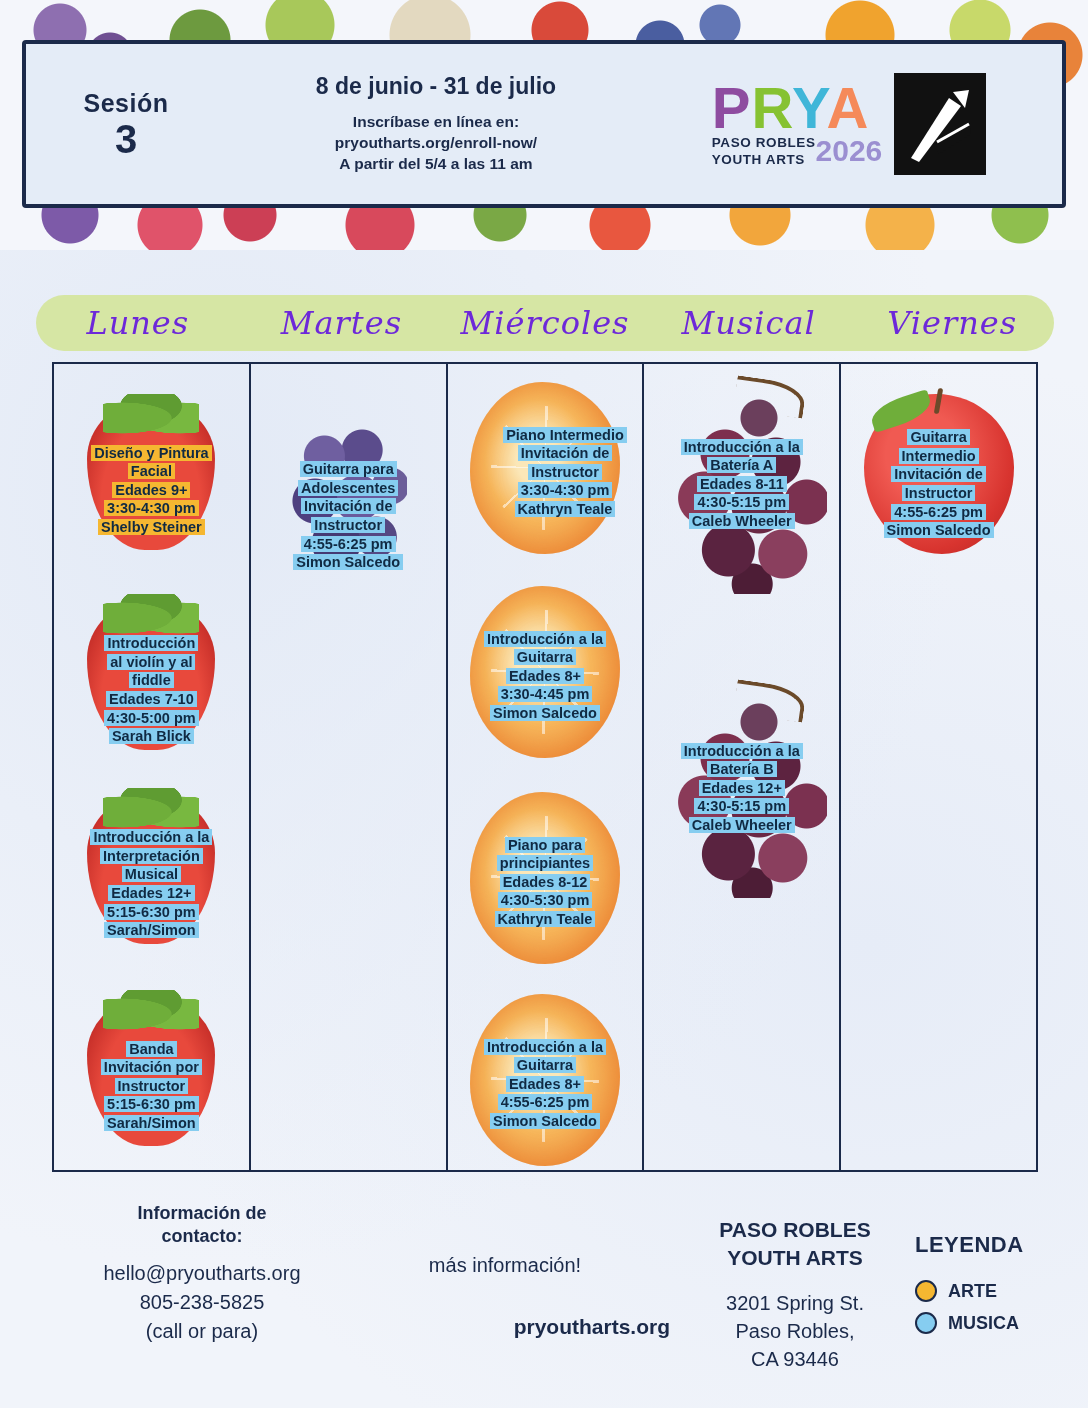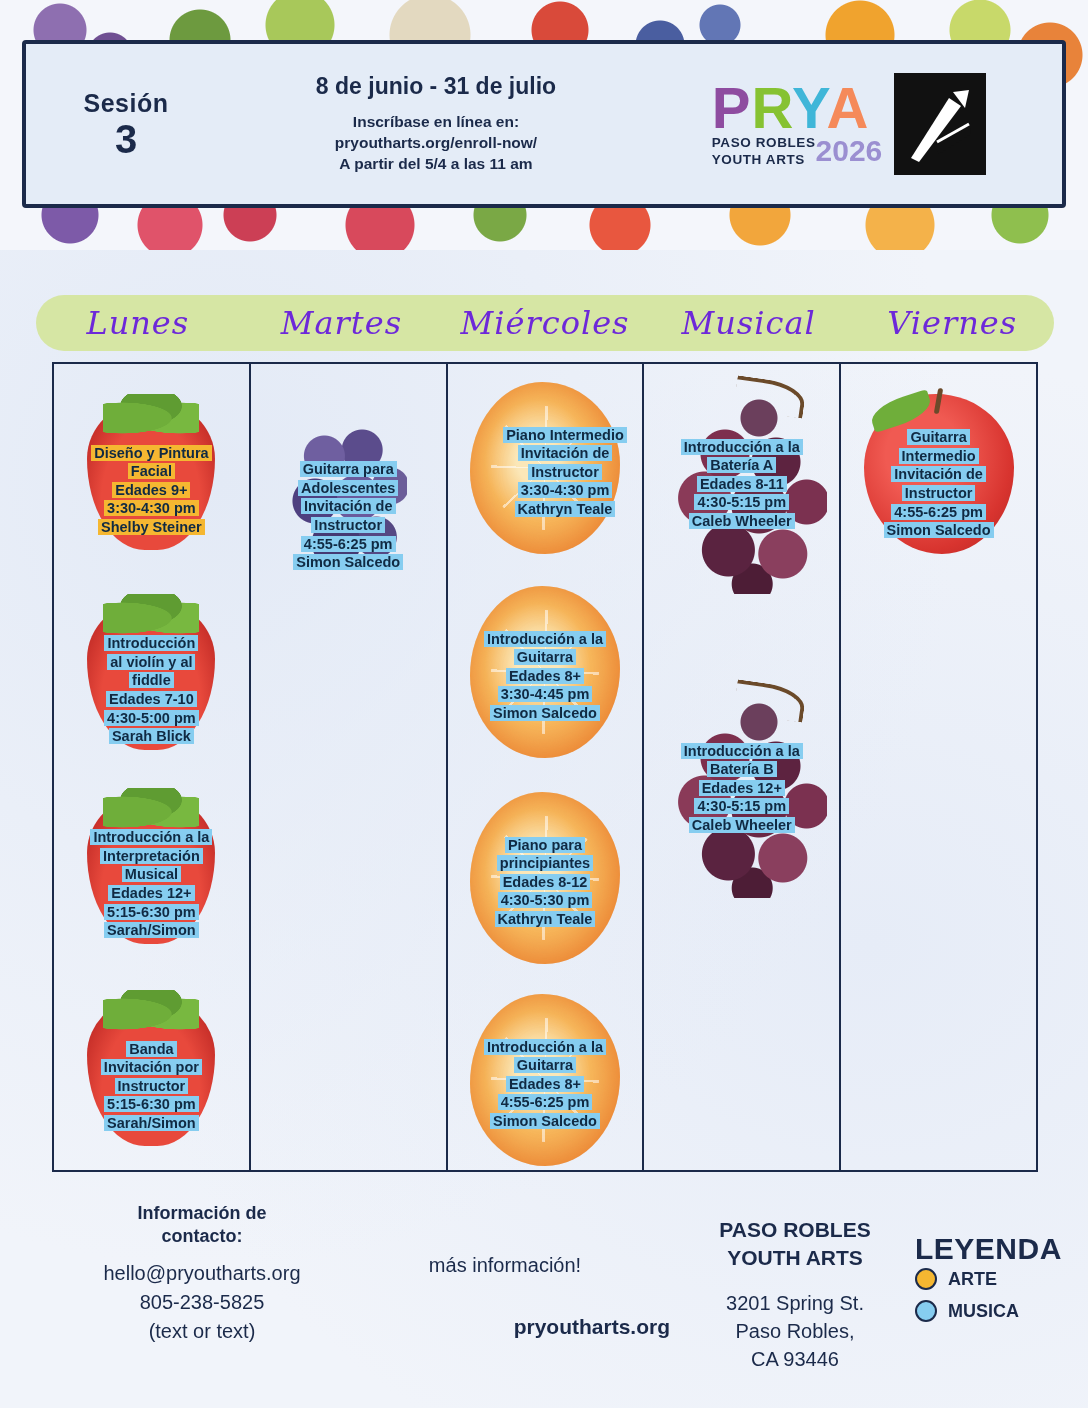--- a/index.html
+++ b/index.html
@@ -153,21 +153,21 @@
   .footer { position:absolute; left:0; top:1190px; width:1088px; height:218px; color:#1b2a4a; }
   .f-contact { position:absolute; left:52px; top:12px; width:300px; text-align:center; }
   .f-contact .t { font-size:18px; font-weight:bold; line-height:1.3; }
   .f-contact .v { font-size:20px; line-height:1.45; margin-top:10px; }
   .f-web { position:absolute; left:340px; top:62px; width:330px; text-align:center; font-size:20px; line-height:1.35;}
   .f-web .site { font-weight:bold; font-size:21px; margin-top:34px;text-align:right; }
   .f-addr { position:absolute; left:680px; top:26px; width:230px; text-align:center;}
   .f-addr .n { font-size:21px; font-weight:bold; line-height:1.35; }
   .f-addr .a { font-size:20px; line-height:1.4; margin-top:16px;}
   .legend { position:absolute; left:915px; top:42px; width:160px; }
-  .legend .lt { font-size:30px; font-weight:bold; letter-spacing:0.5px; margin-bottom:2px; }
+  .legend .lt { font-size:22px; font-weight:bold; letter-spacing:0.5px; margin-bottom:22px; }
   .legend-row { display:flex; align-items:center; gap:11px; margin-bottom:10px; }
   .dot { width:22px; height:22px; border-radius:50%; border:2px solid #1b2a4a; }
   .dot.art { background:#f5b731; }
   .dot.music { background:#86cdf0; }
   .legend-row span { font-size:18px; font-weight:bold; }
 </style>
 </head>
 <body>
 
 <div class="fruit-strip"></div>
@@ -395,21 +395,21 @@
 
 <div class="footer">
   <div class="f-contact">
     <div class="t">
       <div>Información de</div>
       <div>contacto:</div>
     </div>
     <div class="v">
       <div>hello@pryoutharts.org</div>
       <div>805-238-5825</div>
-      <div>(text or text)</div>
+      <div>(call or para)</div>
     </div>
   </div>
   <div class="f-web">
     <div>más información!</div>
     <div class="site">pryoutharts.org</div>
   </div>
   <div class="f-addr">
     <div class="n">
       <div>PASO ROBLES</div>
       <div>YOUTH ARTS</div>

